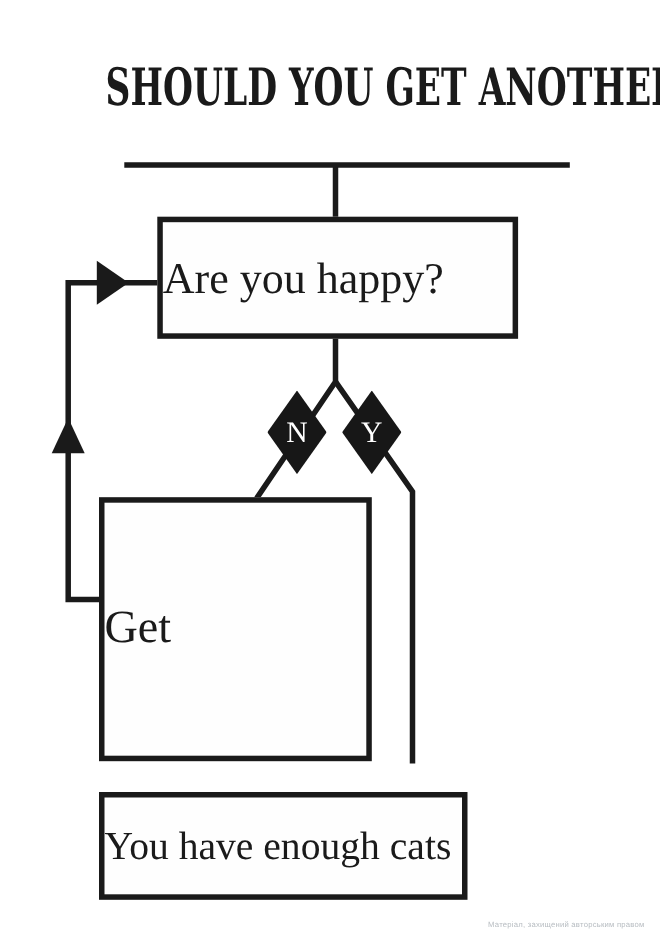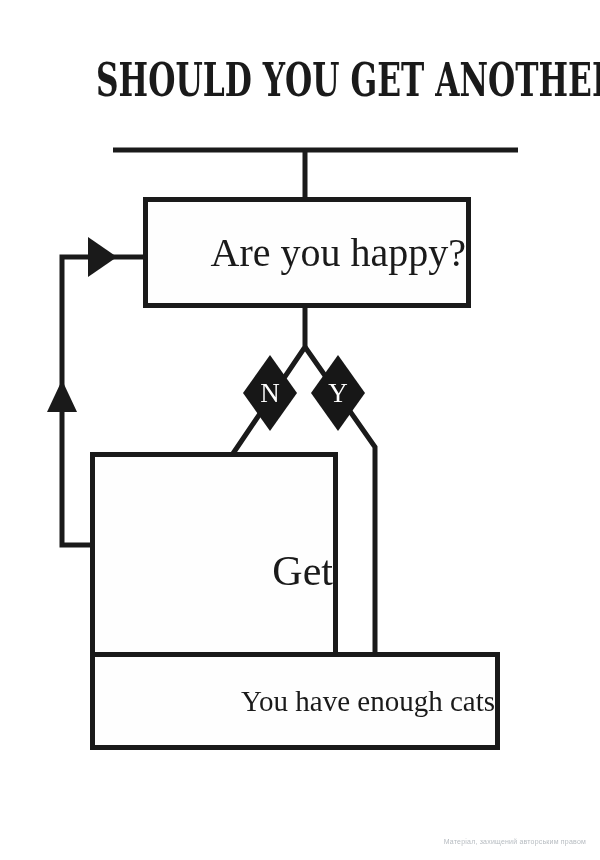--- a/index.html
+++ b/index.html
@@ -48,35 +48,35 @@
     fill: var(--color-line, #1a1a1a);
     stroke: none;
   }
   .node {
     position: absolute;
     box-sizing: border-box;
     border: 5px solid var(--color-node-border, #1a1a1a);
     background: var(--color-node-fill, #fefefe);
     display: flex;
     align-items: center;
-    justify-content: flex-end;
+    justify-content: flex-start;
     text-align: center;
     color: var(--color-line, #1a1a1a);
   }
   #node-are-you-happy {
     left: 143px; top: 197px; width: 328px; height: 111px;
     font-size: 40px;
   }
   #node-get-another-cat {
     left: 90px; top: 452px; width: 248px; height: 240px;
     font-size: 42px; line-height: 1.55;
   }
   #node-you-have-enough-cats {
-    left: 90px; top: 652px; width: 410px; height: 98px;
-    font-size: 29px;
+    left: 90px; top: 720px; width: 335px; height: 98px;
+    font-size: 36px;
   }
   .diamond {
     position: absolute;
     width: 54px;
     height: 76px;
     background: var(--color-decision-fill, #171717);
     clip-path: polygon(50% 0, 100% 50%, 50% 100%, 0 50%);
     display: flex;
     align-items: center;
     justify-content: center;

